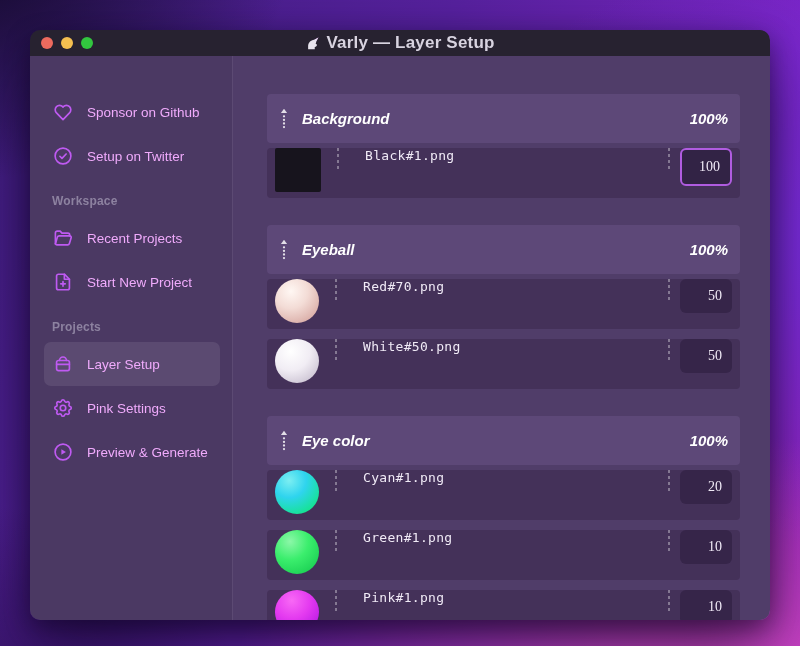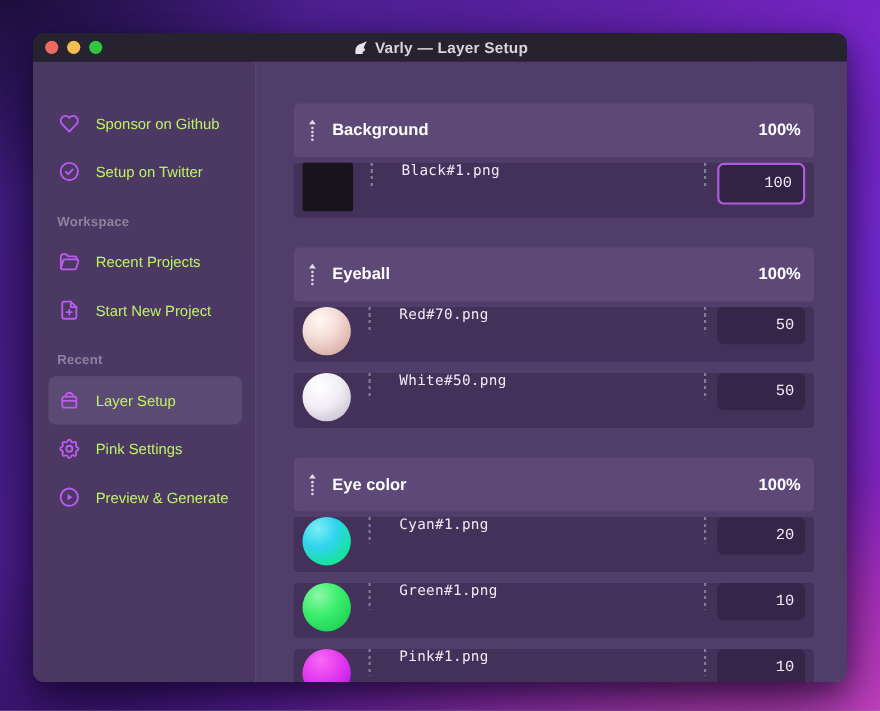--- a/index.html
+++ b/index.html
@@ -25,54 +25,54 @@
     display:flex; align-items:center; position:relative;
   }
   .traffic{ display:flex; gap:8px; padding-left:11px; z-index:2; }
   .light{ width:12px; height:12px; border-radius:50%; border:none; cursor:default; }
   .light.red{ background:var(--traffic-red,#ed6a5e); }
   .light.yellow{ background:var(--traffic-yellow,#f4bf50); }
   .light.green{ background:var(--traffic-green,#32c63f); }
   .title{
     position:absolute; left:0; right:0; top:0; bottom:0;
     display:flex; align-items:center; justify-content:center; gap:6px;
-    font-size:14px; font-weight:700; color:#d8d3e0; letter-spacing:.2px;
+    font-size:17px; font-weight:700; color:#d8d3e0; letter-spacing:.2px;
   }
   .title svg{ width:15px; height:15px; }
 
   .win-body{ flex:1; display:flex; min-height:0; }
 
   
   .sidebar{
     width:202px; flex:0 0 202px; background:var(--sidebar-bg,#4b3963);
     padding:34px 12px 0 14px;
   }
   .side-label{
     font-size:12px; font-weight:700; color:#8d82a0; height:16px;
     padding:0 8px; margin-bottom:6px; letter-spacing:.2px;
   }
   .side-section + .side-section .side-label{ margin-top:16px; }
   .side-item{
     height:44px; display:flex; align-items:center; gap:13px;
-    padding:0 8px; border-radius:7px; color:#bef264; font-size:13.5px; cursor:default;
+    padding:0 8px; border-radius:7px; color:#f0abfc; font-size:13.5px; cursor:default;
   }
   .side-item.selected{ background:rgba(255,255,255,.09); }
   .side-item .icon{ width:22px; height:22px; color:var(--accent,#bf5af2); display:flex; }
   .side-item .icon svg{ width:22px; height:22px; }
 
   
   .main{
     flex:1; background:var(--main-bg,#503d69);
     border-left:1px solid rgba(255,255,255,.07);
     padding:38px 30px 0 34px; overflow:hidden;
   }
   .group{ margin-bottom:27px; }
   .group-header{
     height:49px; background:var(--group-header-bg,#5d4878); border-radius:4px;
-    display:flex; align-items:center; padding:0 12px; margin-bottom:5px;
+    display:flex; align-items:center; padding:0 12px; margin-bottom:5px;font-style:italic;
   }
   .handle{ width:10px; height:21px; color:rgba(255,255,255,.82); display:flex; cursor:grab; }
   .handle svg{ width:10px; height:21px; }
   .group-title{ font-size:15px; font-weight:700; color:#ffffff; margin-left:13px; }
   .group-weight{ margin-left:auto; font-size:15px; font-weight:700; color:#ffffff; }
 
   .layer-row{
     height:50px; background:var(--row-bg,#443159); border-radius:4px;
     display:flex; align-items:flex-start; padding:0 8px; margin-bottom:10px;
   }
@@ -87,23 +87,23 @@
 
   .vdots{
     width:2px; height:24px; margin-left:16px; flex:0 0 auto;
     background-image:repeating-linear-gradient(to bottom, rgba(255,255,255,.35) 0 3px, transparent 3px 6px);
   }
   .file{
     font-family:"DejaVu Sans Mono","Liberation Mono",monospace; font-size:13px;
     color:#f0eaf6; margin-left:26px; flex:1; min-width:0; letter-spacing:.3px;
   }
   .val-input{
-    width:80px; height:34px; margin-left:10px; flex:0 0 auto;
+    width:52px; height:34px; margin-left:10px; flex:0 0 auto;
     background:rgba(18,8,32,.28); border:none; border-radius:6px;
-    color:#f0eaf6; font-family:Liberation Mono, monospace;
+    color:#f0eaf6; font-family:Liberation Serif, serif;
     font-size:14px; text-align:right; padding:0 10px; outline:none;
   }
   .val-input.focused{
     height:38px; border:2px solid var(--focus-border,#b05ce0); background:rgba(18,8,32,.34);
   }
 </style>
 </head>
 <body>
 
 <div class="desktop">
@@ -165,21 +165,21 @@
                     <path d="M13.5 3.5H7a2 2 0 0 0-2 2v13a2 2 0 0 0 2 2h10a2 2 0 0 0 2-2V9z"></path>
                     <path d="M13.5 3.5V9H19"></path>
                     <path d="M12 11.5v5M9.5 14h5"></path>
                   </svg>
                 </span>
     <span class="side-item-label">Start New Project</span>
   </div>
             </div>
   </div>
           <div class="side-section">
-    <div class="side-label">Recent</div>
+    <div class="side-label">Projects</div>
     <div class="side-items">
               <div class="side-item selected">
     <span class="icon">
                   <svg viewBox="0 0 24 24" fill="none" stroke="currentColor" stroke-width="1.8" stroke-linecap="round" stroke-linejoin="round">
                     <path d="M8.2 8.2c0-2.1 1.7-3.8 3.8-3.8s3.8 1.7 3.8 3.8"></path>
                     <rect x="5" y="8.2" width="14" height="11" rx="2"></rect>
                     <path d="M5 12.4h14"></path>
                   </svg>
                 </span>
     <span class="side-item-label">Layer Setup</span>

